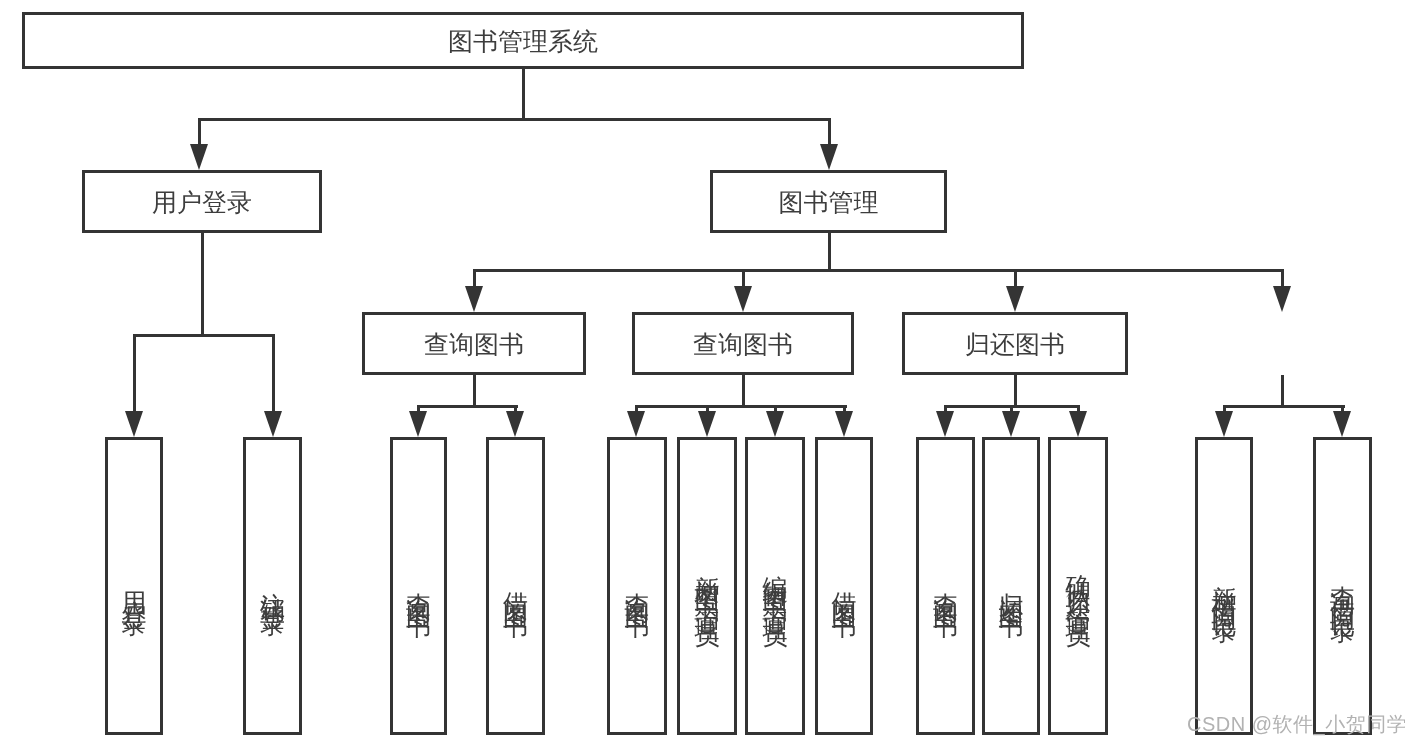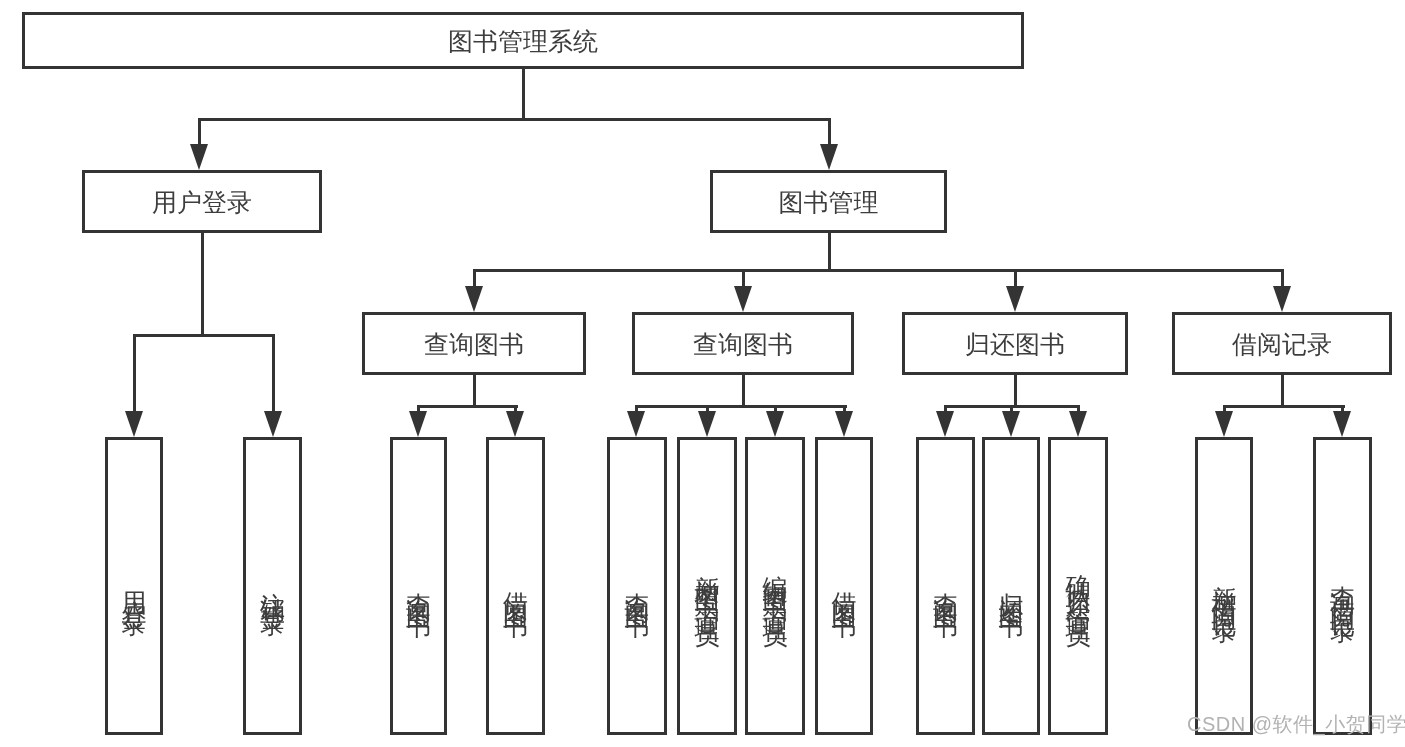--- a/index.html
+++ b/index.html
@@ -128,23 +128,20 @@
     </div>
     <div class="node" style="left: 362px; top: 312px; width: 224px; height: 63px;">
       <span class="label-h">查询图书</span>
     </div>
     <div class="node" style="left: 632px; top: 312px; width: 222px; height: 63px;">
       <span class="label-h">查询图书</span>
     </div>
     <div class="node" style="left: 902px; top: 312px; width: 226px; height: 63px;">
       <span class="label-h">归还图书</span>
     </div>
-    <div class="node" style="left: 1172px; top: 312px; width: 220px; height: 63px;">
-      <span class="label-h">借阅记录</span>
-    </div>
     <div class="node" style="left: 105px; top: 437px; width: 58px; height: 298px;">
       <span class="label-v">用户登录</span>
     </div>
     <div class="node" style="left: 243px; top: 437px; width: 59px; height: 298px;">
       <span class="label-v">注销登录</span>
     </div>
     <div class="node" style="left: 390px; top: 437px; width: 57px; height: 298px;">
       <span class="label-v">查询图书</span>
     </div>
     <div class="node" style="left: 486px; top: 437px; width: 59px; height: 298px;">

